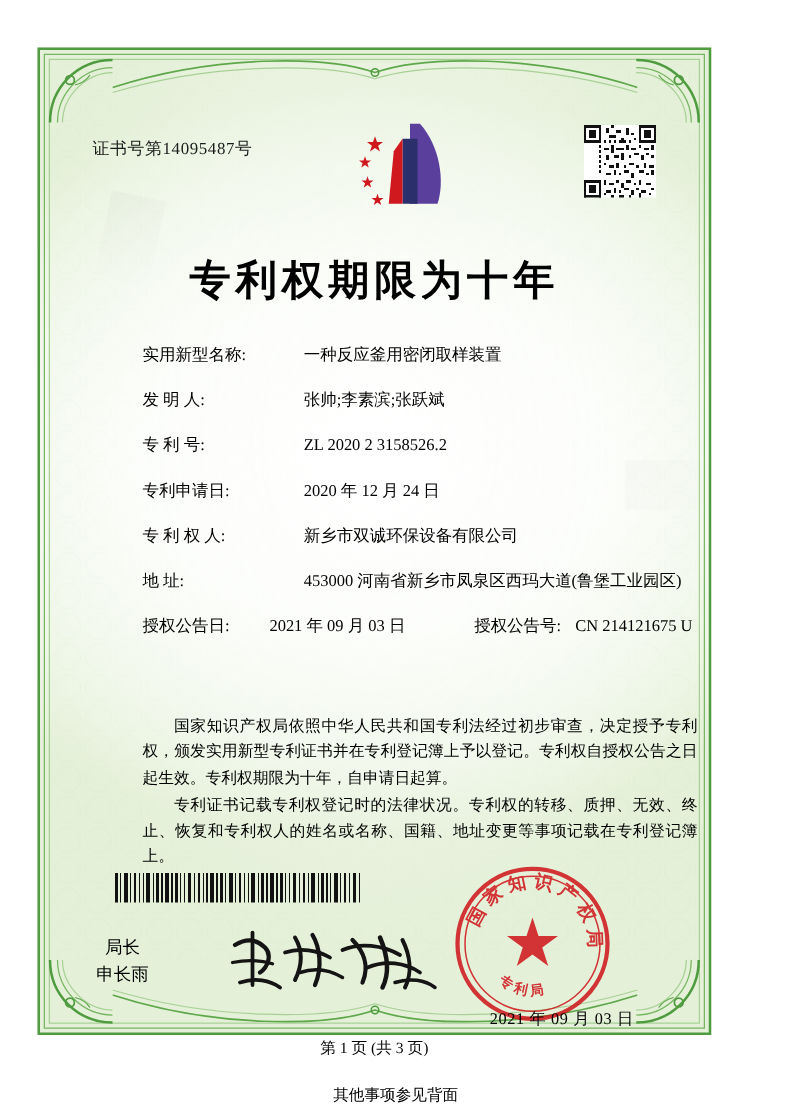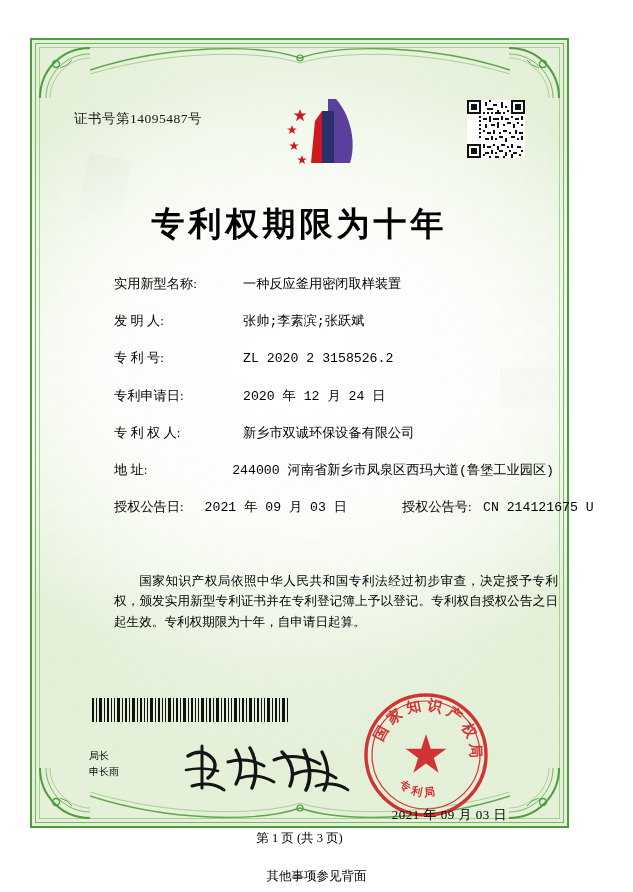--- a/index.html
+++ b/index.html
@@ -139,21 +139,21 @@
     white-space: nowrap;
     gap: 21px;
   }
   .f-label {
     display: inline-block;
     color: #000;
   }
   .f-label.w1 { width: 108px; }
   .f-value {
     color: #000;
-    font-family: Liberation Mono, monospace;
+    font-family: Liberation Serif, serif;
   }
 
   .field-row.split { margin-bottom: 17px; }
   .split-right {
     margin-left: 34px;
   }
   .split-right .f-label { width: auto; margin-right: 8px; }
 
   
   .paras {
@@ -176,25 +176,26 @@
     position: absolute;
     left: 62px;
     top: 660px;
     width: 196px;
     height: 24px;
   }
 
   
   .sign-label {
     position: absolute;
-    left: 59px;
+    left: 47px;
     top: 710px;
-    font-size: 10px;
+    font-size: 14px;
     line-height: 1.55;
     color: #000;
+    text-align: center;
   }
   .signature {
     position: absolute;
     left: 148px;
     top: 700px;
     width: 180px;
     height: 62px;
   }
 
   
@@ -468,36 +469,37 @@
       <span class="f-value">2020 年 12 月 24 日</span>
     </div>
 
     <div class="field-row">
       <span class="f-label w1">专 利 权 人:</span>
       <span class="f-value">新乡市双诚环保设备有限公司</span>
     </div>
 
     <div class="field-row">
       <span class="f-label w1">地        址:</span>
-      <span class="f-value">244000 河南省新乡市凤泉区西玛大道(鲁堡工业园区)</span>
+      <span class="f-value">453000 河南省新乡市凤泉区西玛大道(鲁堡工业园区)</span>
     </div>
 
     <div class="field-row split">
       <span class="f-label w1">授权公告日:</span>
       <span class="f-value">2021 年 09 月 03 日</span>
       <span class="split-right">
         <span class="f-label">授权公告号:</span>
         <span class="f-value">CN 214121675 U</span>
       </span>
     </div>
 
   </div>
 
   <div class="paras">
     <p>国家知识产权局依照中华人民共和国专利法经过初步审查，决定授予专利权，颁发实用新型专利证书并在专利登记簿上予以登记。专利权自授权公告之日起生效。专利权期限为十年，自申请日起算。</p>
+    <p>专利证书记载专利权登记时的法律状况。专利权的转移、质押、无效、终止、恢复和专利权人的姓名或名称、国籍、地址变更等事项记载在专利登记簿上。</p>
   </div>
 
   <div class="barcode">
     <svg width="196" height="24" viewBox="0 0 196 24" shape-rendering="crispEdges">
       <rect width="196" height="24" fill="#ffffff" fill-opacity="0"></rect>
       <g fill="#111">
         <rect x="0" y="0" width="2" height="24"></rect>
           <rect x="4" y="0" width="1" height="24"></rect>
         <rect x="7" y="0" width="3" height="24"></rect>
           <rect x="12" y="0" width="1" height="24"></rect>

